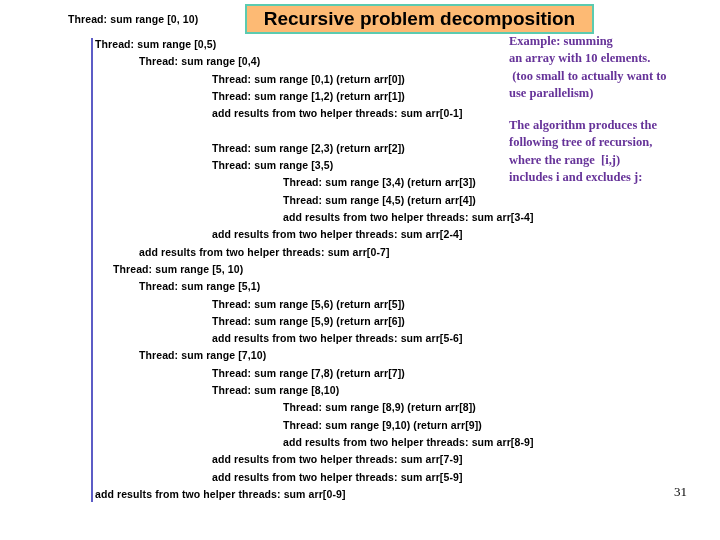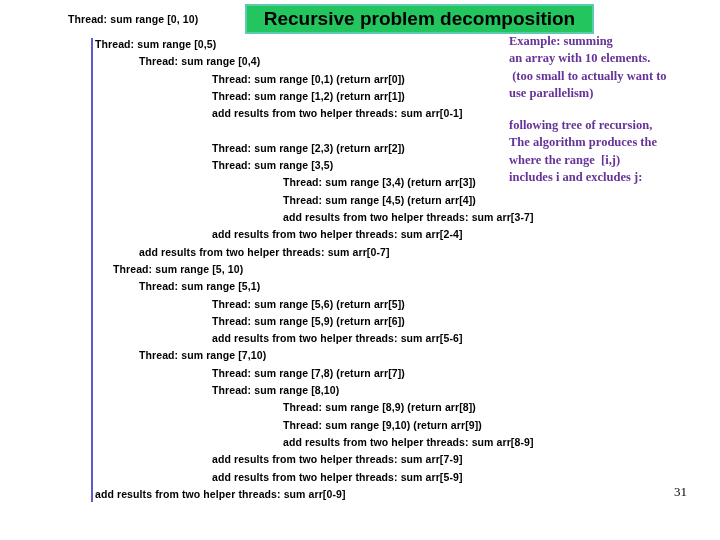--- a/index.html
+++ b/index.html
@@ -17,21 +17,21 @@
     height: 540px;
     background: #ffffff;
   }
   .title-box {
     position: absolute;
     left: 245px;
     top: 4px;
     width: 345px;
     height: 26px;
     border: 2px solid #5bcbb0;
-    background: #22c55e;
+    background: #fdba74;
     display: flex;
     align-items: center;
     justify-content: center;
   }
   .title-box span {
     font-size: 19px;
     font-weight: bold;
     color: #000000;
     letter-spacing: 0px;
     white-space: pre;
@@ -89,37 +89,37 @@
       <div class="tree-line" style="left: 68px; top: 13px; color: rgb(0, 0, 0);">Thread: sum range [0, 10)</div>
       <div class="tree-line" style="left: 95px; top: 38px; color: rgb(0, 0, 0);">Thread: sum range [0,5)</div>
       <div class="tree-line" style="left: 139px; top: 55.3px; color: rgb(0, 0, 0);">Thread: sum range [0,4)</div>
       <div class="tree-line" style="left: 212px; top: 72.6px; color: rgb(0, 0, 0);">Thread: sum range [0,1) (return arr[0])</div>
       <div class="tree-line" style="left: 212px; top: 89.9px; color: rgb(0, 0, 0);">Thread: sum range [1,2) (return arr[1])</div>
       <div class="tree-line" style="left: 212px; top: 107.2px; color: rgb(0, 0, 0); text-align: right;">add results from two helper threads: sum arr[0-1]</div>
       <div class="tree-line" style="left: 212px; top: 141.8px; color: rgb(0, 0, 0);">Thread: sum range [2,3) (return arr[2])</div>
       <div class="tree-line" style="left: 212px; top: 159.1px; color: rgb(0, 0, 0);">Thread: sum range [3,5)</div>
       <div class="tree-line" style="left: 283px; top: 176.4px; color: rgb(0, 0, 0);">Thread: sum range [3,4) (return arr[3])</div>
       <div class="tree-line" style="left: 283px; top: 193.7px; color: rgb(0, 0, 0);">Thread: sum range [4,5) (return arr[4])</div>
-      <div class="tree-line" style="left: 283px; top: 211px; color: rgb(0, 0, 0);">add results from two helper threads: sum arr[3-7]</div>
+      <div class="tree-line" style="left: 283px; top: 211px; color: rgb(0, 0, 0);">add results from two helper threads: sum arr[3-4]</div>
       <div class="tree-line" style="left: 212px; top: 228.3px; color: rgb(0, 0, 0);">add results from two helper threads: sum arr[2-4]</div>
       <div class="tree-line" style="left: 139px; top: 245.6px; color: rgb(0, 0, 0);">add results from two helper threads: sum arr[0-7]</div>
       <div class="tree-line" style="left: 95px; top: 262.9px; color: rgb(0, 0, 0); margin-left: 18px;">Thread: sum range [5, 10)</div>
       <div class="tree-line" style="left: 139px; top: 280.2px; color: rgb(0, 0, 0);">Thread: sum range [5,1)</div>
       <div class="tree-line" style="left: 212px; top: 297.5px; color: rgb(0, 0, 0);">Thread: sum range [5,6) (return arr[5])</div>
       <div class="tree-line" style="left: 212px; top: 314.8px; color: rgb(0, 0, 0);">Thread: sum range [5,9) (return arr[6])</div>
       <div class="tree-line" style="left: 212px; top: 332.1px; color: rgb(0, 0, 0);">add results from two helper threads: sum arr[5-6]</div>
       <div class="tree-line" style="left: 139px; top: 349.4px; color: rgb(0, 0, 0);">Thread: sum range [7,10)</div>
       <div class="tree-line" style="left: 212px; top: 366.7px; color: rgb(0, 0, 0);">Thread: sum range [7,8) (return arr[7])</div>
       <div class="tree-line" style="left: 212px; top: 384px; color: rgb(0, 0, 0);">Thread: sum range [8,10)</div>
       <div class="tree-line" style="left: 283px; top: 401.3px; color: rgb(0, 0, 0);">Thread: sum range [8,9) (return arr[8])</div>
       <div class="tree-line" style="left: 283px; top: 418.6px; color: rgb(0, 0, 0);">Thread: sum range [9,10) (return arr[9])</div>
       <div class="tree-line" style="left: 283px; top: 435.9px; color: rgb(0, 0, 0);">add results from two helper threads: sum arr[8-9]</div>
       <div class="tree-line" style="left: 212px; top: 453.2px; color: rgb(0, 0, 0);">add results from two helper threads: sum arr[7-9]</div>
       <div class="tree-line" style="left: 212px; top: 470.5px; color: rgb(0, 0, 0);">add results from two helper threads: sum arr[5-9]</div>
       <div class="tree-line" style="left: 95px; top: 487.8px; color: rgb(0, 0, 0);">add results from two helper threads: sum arr[0-9]</div>
     </div>
 
   <div id="note1" class="side-note" style="color: rgb(102, 51, 153);"><div>Example: summing</div><div>an array with 10 elements.</div><div> (too small to actually want to</div><div>use parallelism)</div></div>
-  <div id="note2" class="side-note" style="color: rgb(102, 51, 153);"><div>following tree of recursion,</div><div>The algorithm produces the</div><div>where the range  [i,j)</div><div>includes i and excludes j:</div></div>
+  <div id="note2" class="side-note" style="color: rgb(102, 51, 153);"><div>The algorithm produces the</div><div>following tree of recursion,</div><div>where the range  [i,j)</div><div>includes i and excludes j:</div></div>
 
   <div class="page-num">31</div>
 
 </div>
 
 </body></html>

